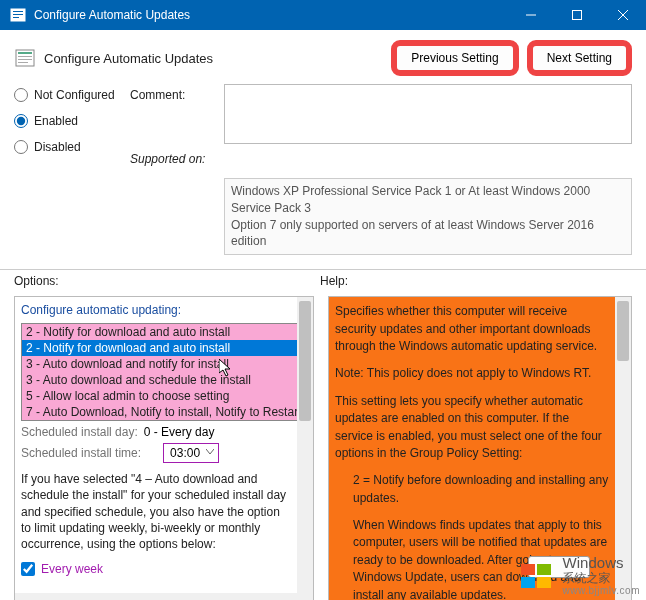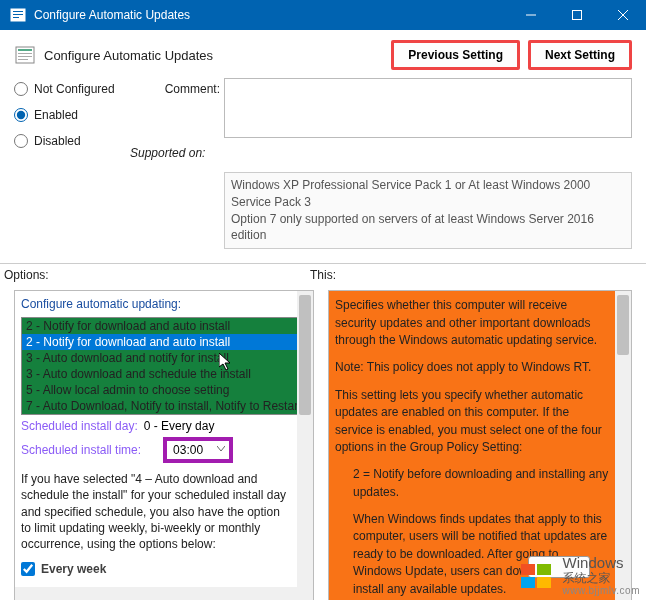--- a/index.html
+++ b/index.html
@@ -10,57 +10,57 @@
 .titlebar-text { flex: 1; font-size: 12px; }
 .titlebar-controls { display: flex; height: 100%; }
 .titlebar-btn { width: 46px; height: 100%; display: flex; align-items: center; justify-content: center; color: #fff; }
 .titlebar-btn svg { width: 10px; height: 10px; }
 
 .window-body { background: #fff; height: 570px; padding: 0; }
 
 .header-row { display: flex; align-items: center; padding: 10px 14px 8px 14px; }
 .header-icon { width: 22px; height: 22px; margin-right: 8px; }
 .header-title { flex: 1; font-size: 13px; color: #222; }
-.nav-btn { border: 3px solid #ef4444; background: #fdfdfd; border-radius: 2px; padding: 5px 14px; margin-left: 8px; font-size: 12px; cursor: pointer; font-weight: bold; }
+.nav-btn { border: 6px solid #ef4444; background: #fdfdfd; border-radius: 9px; padding: 5px 14px; margin-left: 8px; font-size: 12px; cursor: pointer; }
 
 .config-grid { display: grid; grid-template-columns: 112px 90px 1fr; padding: 0 14px 6px 14px; column-gap: 4px; }
 .radio-col { display: flex; flex-direction: column; gap: 12px; padding-top: 4px; }
 .radio-item { display: flex; align-items: center; gap: 6px; color: #222; }
 .radio-item input { width: 14px; height: 14px; accent-color: #0063b1; }
 .label-col { display: flex; flex-direction: column; }
 .label-col > div { font-size: 12px; color: #222; }
-.comment-label { height: 64px; padding-top: 4px; text-align: right; }
+.comment-label { height: 64px; padding-top: 4px; }
 .supported-label { padding-top: 4px; font-style: italic; }
 .field-col { display: flex; flex-direction: column; gap: 28px; }
 .comment-box { height: 60px; border: 1px solid #bbb; background: #fff; margin-bottom: 6px; }
 .supported-box { border: 1px solid #ccc; background: #fafafa; color: #555; padding: 4px 6px; font-size: 12px; line-height: 1.4; }
 
 .divider { border: 0; border-top: 1px solid #ccc; margin: 8px 0 4px 0; }
 
-.pane-headers { display: flex; padding: 0 4px; }
+.pane-headers { display: flex; padding: 0 14px; }
 .pane-headers > div { font-size: 12px; color: #222; }
 .pane-headers > div:first-child { width: 306px; }
 .panes { display: flex; padding: 8px 14px 0 14px; gap: 14px; height: 322px; }
 .pane-left { width: 300px; border: 1px solid #bbb; position: relative; background: #fff; }
 .pane-right { flex: 1; border: 1px solid #bbb; background: #f97316; position: relative; }
 .scroll-inner { position: absolute; left: 0; top: 0; right: 16px; bottom: 0; overflow: hidden; padding: 6px 6px; }
 .scrollbar { position: absolute; right: 0; top: 0; width: 16px; bottom: 0; background: #f0f0f0; }
 .scrollbar-thumb { position: absolute; left: 2px; right: 2px; background: #c0c0c0; border-radius: 2px; }
 
 .opt-label { color: #1a4ea0; font-size: 12px; margin-bottom: 6px; }
-.dropdown-list { border: 1px solid #888; background: #15803d; margin-right: -10px; }
+.dropdown-list { border: 1px solid #888; background: #f9a8d4; margin-right: -10px; }
 .dropdown-item { padding: 1px 4px; font-size: 12px; color: #222; white-space: nowrap; }
 .dropdown-item.selected { background: #0078d7; color: #fff; }
 .sched-row { display: flex; align-items: center; margin-top: 4px; gap: 6px; }
-.sched-row .lbl { color: #8b5cf6; flex-shrink: 0; }
-.time-select { border: 4px solid #a21caf; padding: 2px 26px 2px 6px; margin-left: 16px; position: relative; }
+.sched-row .lbl { color: #737373; flex-shrink: 0; }
+.time-select { border: 1px solid #a21caf; padding: 2px 18px 2px 6px; margin-left: 16px; position: relative; }
 .para { font-size: 12px; color: #222; margin-top: 8px; line-height: 1.35; }
 .check-row { display: flex; align-items: center; gap: 6px; margin-top: 10px; }
 .check-row input { width: 14px; height: 14px; accent-color: #0078d7; }
-.check-row span { color: #404040; font-weight: bold; }
+.check-row span { color: #a21caf; }
 .bottomscroll { position: absolute; left: 0; bottom: 0; right: 16px; height: 16px; background: #f0f0f0; }
 
 .help-text p { font-size: 12px; color: #222; line-height: 1.45; margin-bottom: 10px; }
 .help-text p.indent { padding-left: 18px; }
 
 .cursor { position: absolute; width: 16px; height: 20px; pointer-events: none; z-index: 50; }
 
 .watermark { position: absolute; right: 6px; bottom: 4px; display: flex; align-items: center; gap: 8px; z-index: 60; }
 .wm-logo { width: 36px; height: 32px; }
 .wm-text { display: flex; flex-direction: column; line-height: 1.1; }
@@ -138,21 +138,21 @@
       <div class="comment-box"></div>
       <div class="supported-box" style="white-space:pre-line">Windows XP Professional Service Pack 1 or At least Windows 2000 Service Pack 3
 Option 7 only supported on servers of at least Windows Server 2016 edition</div>
     </div>
   </div>
 
   <hr class="divider">
 
   <div class="pane-headers">
     <div>Options:</div>
-    <div>This:</div>
+    <div>Help:</div>
   </div>
 
   <div class="panes">
 
     <div class="pane-left">
       <div class="scroll-inner">
         <div class="opt-label">Configure automatic updating:</div>
 
         <div class="dropdown-list">
           <div class="dropdown-item">2 - Notify for download and auto install</div>

